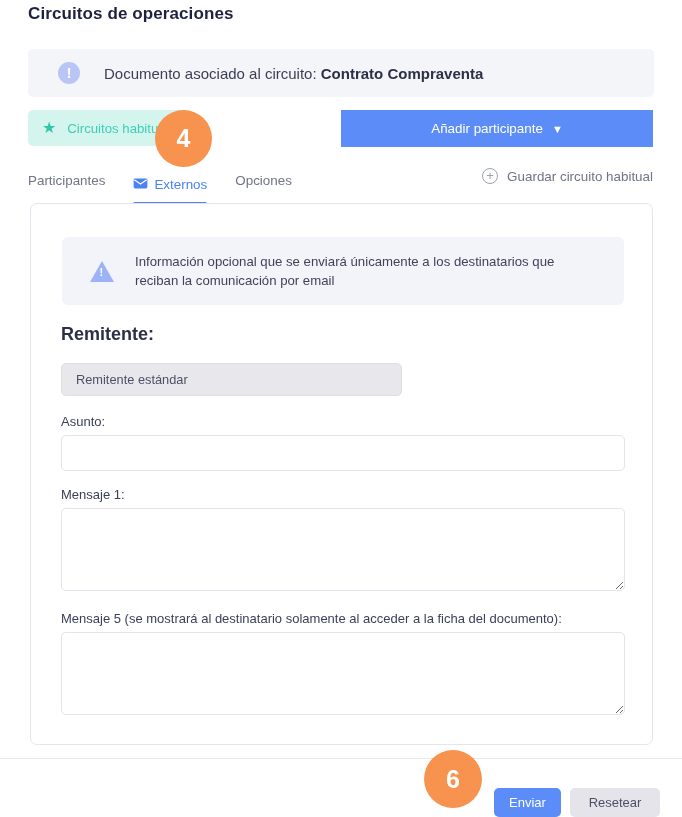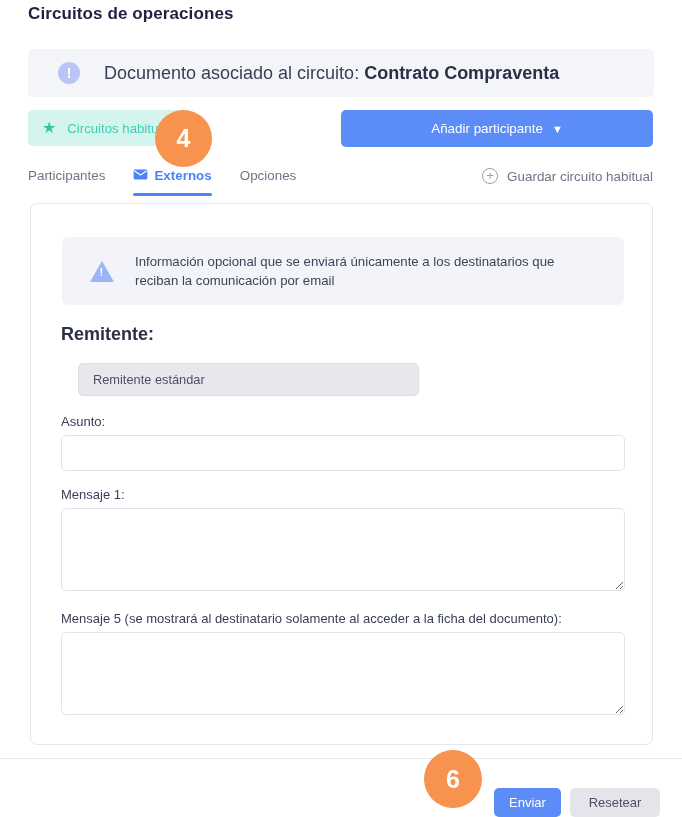--- a/index.html
+++ b/index.html
@@ -34,21 +34,21 @@
   }
   .doc-banner .icon-wrap { margin-left: 30px; }
   .info-circle {
     width: 22px; height: 22px; border-radius: 50%;
     background: #b9c6f5;
     display: flex; align-items: center; justify-content: center;
     color: #ffffff; font-size: 14px; font-weight: 700; line-height: 1;
   }
   .doc-banner .text {
     margin-left: 24px;
-    font-size: 18px;
+    font-size: 15px;
     color: #3a3f54;
   }
   .doc-banner .text b { font-weight: 700; color: #2b3047; }
 
   
   .btn-habituales {
     position: absolute;
     left: 28px; top: 110px;
     width: 160px; height: 36px;
     background: #d4f5ee;
@@ -64,21 +64,21 @@
     color: #3fcdb4;
     font-size: 13.2px;
     white-space: nowrap;
   }
 
   .btn-anadir {
     position: absolute;
     left: 341px; top: 110px;
     width: 312px; height: 37px;
     background: #5b8cf8;
-    border: none; border-radius: 5px;
+    border: none; border-radius: 0;
     color: #ffffff;
     font-size: 13.4px;
     font-family: "Liberation Sans", sans-serif;
     display: flex; align-items: center; justify-content: center;
     gap: 9px;
     cursor: pointer;
   }
   .chev { font-size: 11px; line-height:1; position: relative; top: 1px; }
 
   
@@ -89,21 +89,21 @@
   }
   .tab {
     position: relative;
     font-size: 13.4px;
     color: #6f7487;
     padding-bottom: 13px;
     cursor: pointer;
     display: flex; align-items: center; gap: 6px;
     white-space: nowrap;
   }
-  .tab.active { color: #4b83f6; font-weight: 700; }
+  .tab.active { color: #4b83f6; font-weight: 400; margin-top: 9px; }
   .tab.active::after {
     content: "";
     position: absolute; left: 0; right: 0; bottom: 0;
     height: 3px; background: #4b83f6; border-radius: 2px;
   }
   .env-icon { display:inline-block; }
 
   .save-link {
     position: absolute;
     right: 29px; top: 168px;
@@ -180,21 +180,20 @@
   .input-disabled {
     width: 341px; height: 33px;
     background: #e8e8ec;
     border: 1px solid #dededf;
     border-radius: 5px;
     font-size: 12.8px;
     color: #4b5066;
     padding: 0 14px;
     font-family: "Liberation Sans", sans-serif;
     margin-bottom: 17px;
-    margin-left: 17px;
   }
 
   .input-text {
     width: 564px; height: 36px;
     background: #ffffff;
     border: 1px solid #e4e3ed;
     border-radius: 5px;
     padding: 0 12px;
     font-size: 13px;
     color: #2b3047;

